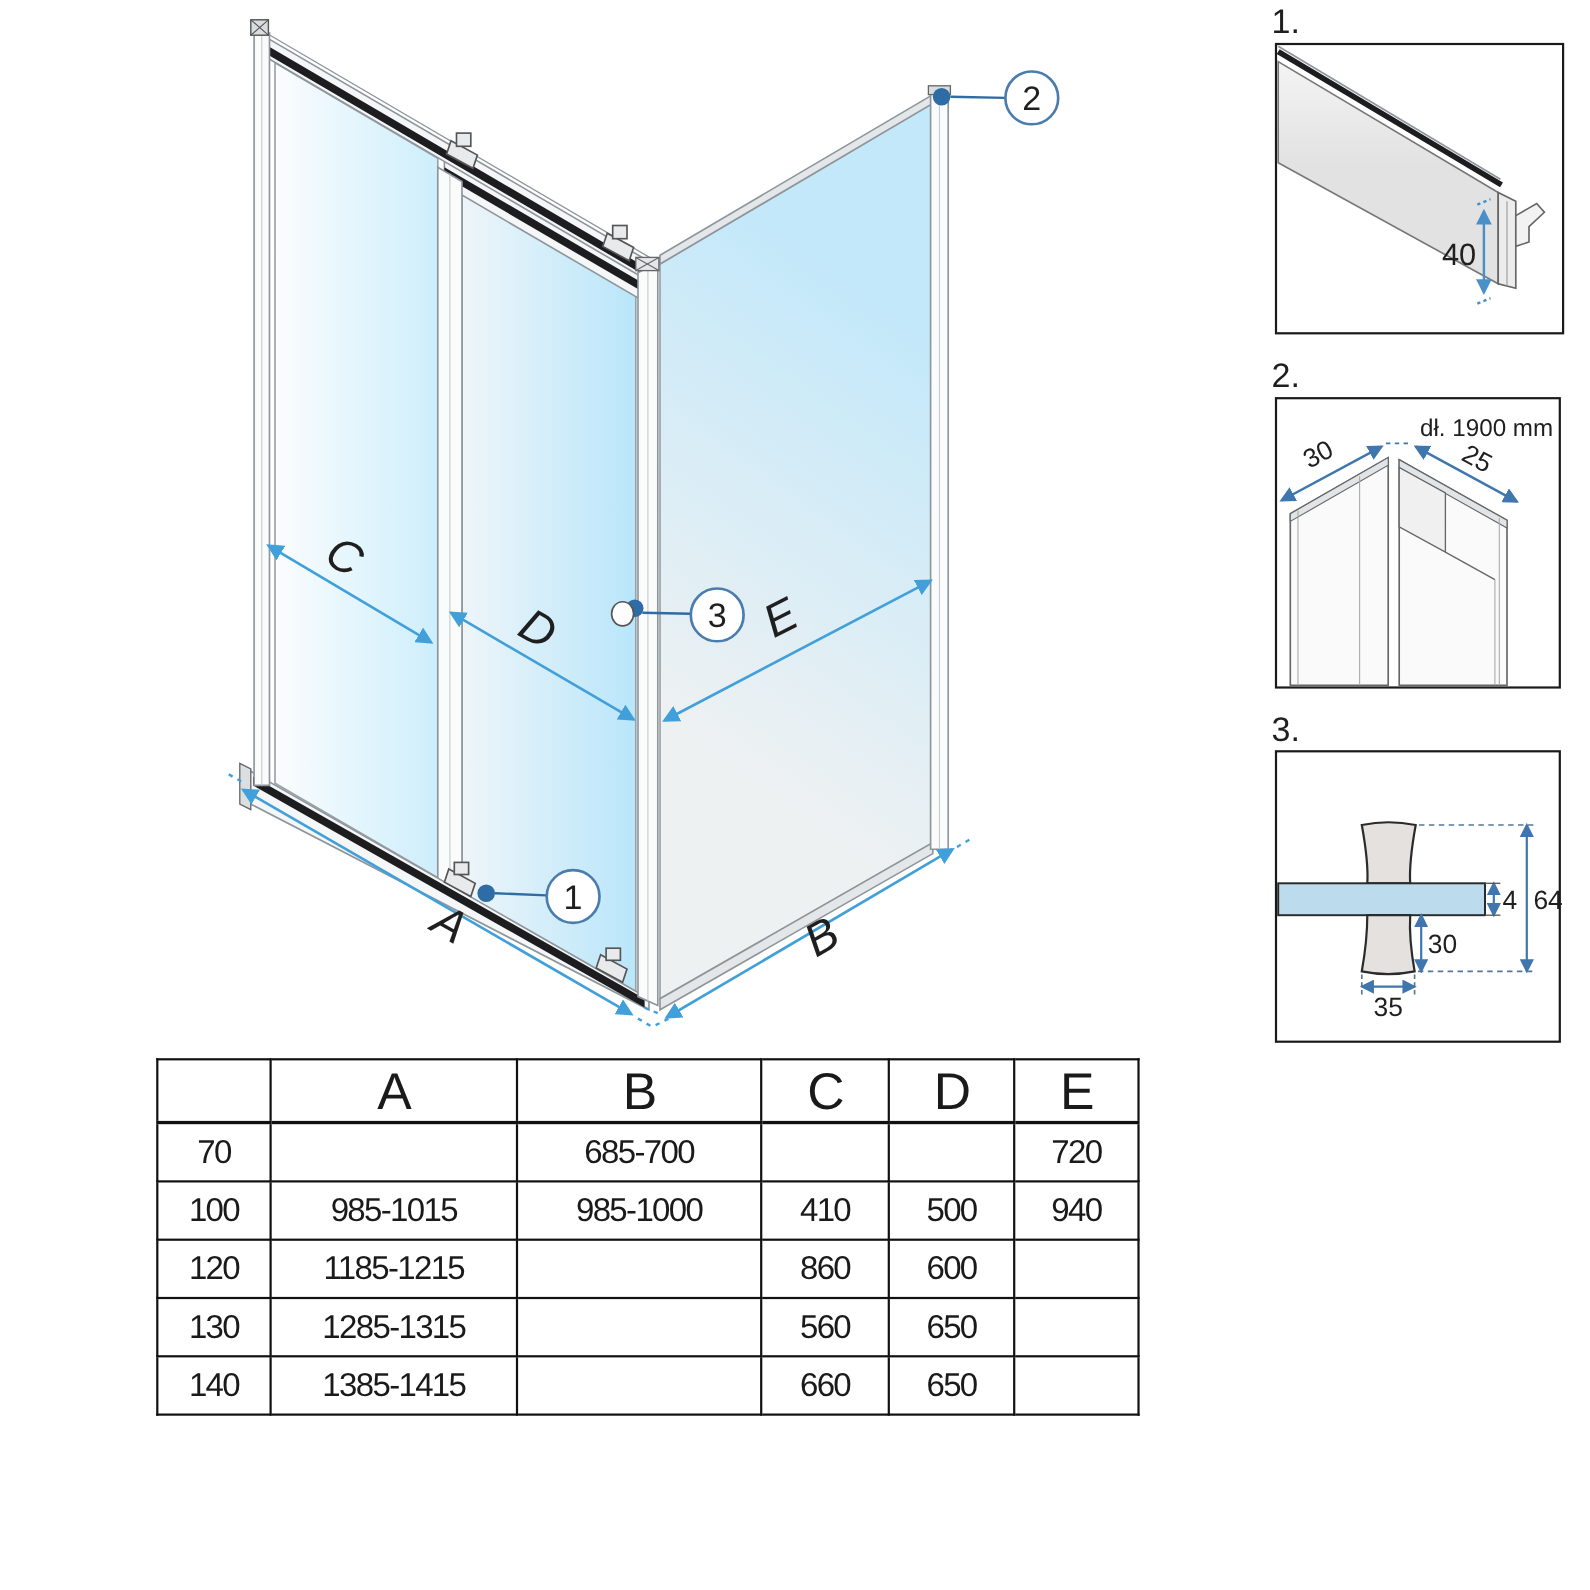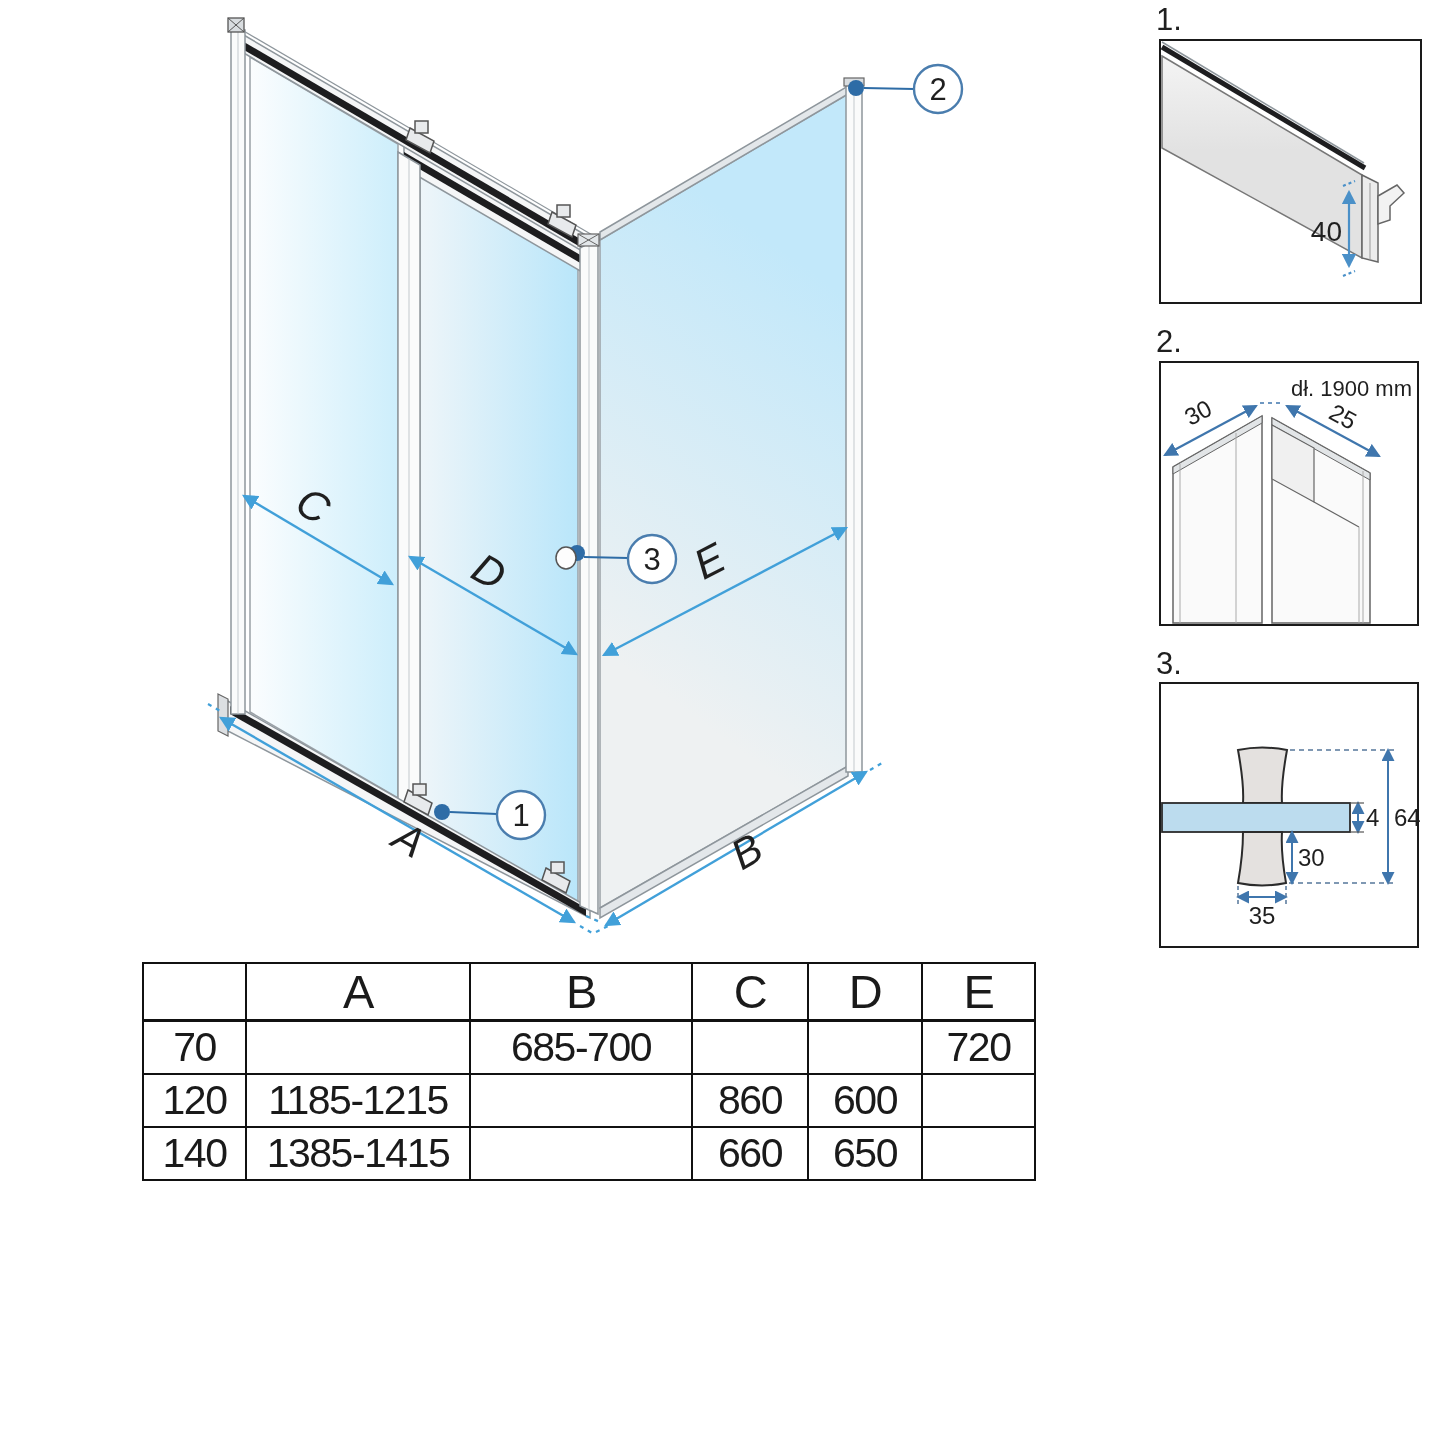--- a/index.html
+++ b/index.html
@@ -9,21 +9,21 @@
   svg text{font-family:"Liberation Sans",sans-serif;fill:#1f1f1f;}
   .dimletter{font-size:42px;font-style:italic;}
   .callout-num{font-size:31px;}
   .detail-label{font-size:31px;}
   .note{font-size:22px;}
   .ddim{font-size:24px;}
   
   table.spec{position:absolute;left:142px;top:962px;border-collapse:collapse;
              table-layout:fixed;}
   table.spec th,table.spec td{border:2px solid #111;text-align:center;vertical-align:middle;
-             font-size:41px;letter-spacing:-1.5px;font-weight:normal;padding:0;
+             font-size:30px;letter-spacing:-1.5px;font-weight:normal;padding:0;
              white-space:nowrap;overflow:hidden;}
   table.spec thead th{height:50px;border-bottom:3px solid #111;font-size:47px;}
   table.spec tbody td{height:51px;}
 </style>
 </head>
 <body>
 
 <svg class="abs" style="left:0;top:0" width="1050" height="960" viewBox="0 0 1050 960">
   <defs>
     <marker id="ah-main" viewBox="0 0 10 10" refX="8.5" refY="5" markerWidth="6.5" markerHeight="6.5" orient="auto-start-reverse">
@@ -270,28 +270,44 @@
   <tbody>
     <tr>
       <td>70</td>
       <td></td>
       <td>685-700</td>
       <td></td>
       <td></td>
       <td>720</td>
     </tr>
     <tr>
+      <td>100</td>
+      <td>985-1015</td>
+      <td>985-1000</td>
+      <td>410</td>
+      <td>500</td>
+      <td>940</td>
+    </tr>
+    <tr>
       <td>120</td>
       <td>1185-1215</td>
       <td></td>
       <td>860</td>
       <td>600</td>
       <td></td>
     </tr>
     <tr>
+      <td>130</td>
+      <td>1285-1315</td>
+      <td></td>
+      <td>560</td>
+      <td>650</td>
+      <td></td>
+    </tr>
+    <tr>
       <td>140</td>
       <td>1385-1415</td>
       <td></td>
       <td>660</td>
       <td>650</td>
       <td></td>
     </tr>
   </tbody>
 </table>
 

